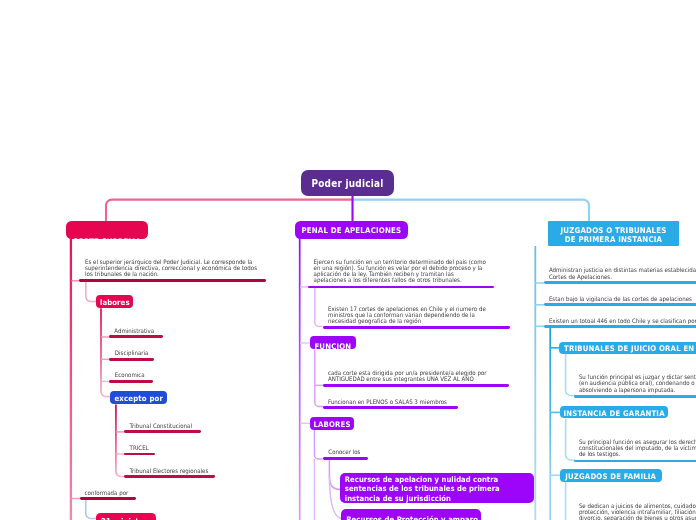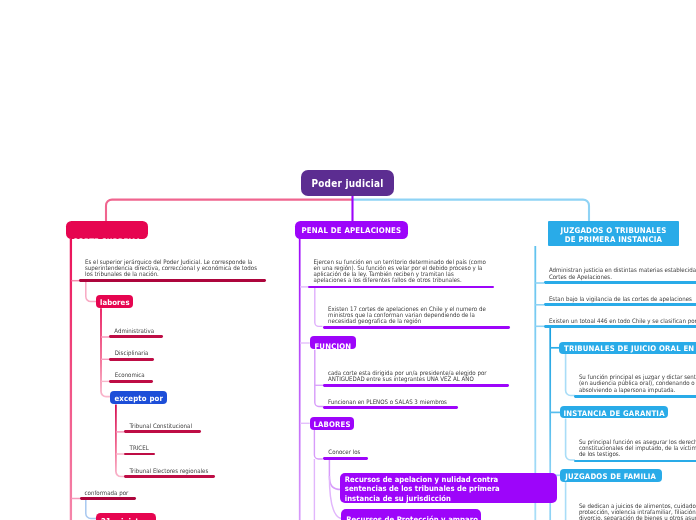--- a/index.html
+++ b/index.html
@@ -109,21 +109,21 @@
   <div class="pill" style="left:301px;top:170px;width:93px;height:26px;background:#5C2D91;font-size:9.9px;letter-spacing:0.25px;border-radius:7px;justify-content:center;text-align:center;line-height:12px;"><span style="top:0.8px">Poder judicial</span></div>
   <div class="pill" style="left:65.7px;top:220.7px;width:82.3px;height:18.2px;background:#E60550;font-size:7.7px;letter-spacing:0.2px;border-radius:5.5px;justify-content:center;text-align:center;line-height:10px;"><span style="top:12px">CORTE SUPREMA</span></div>
   <div class="pill" style="left:294.9px;top:220.8px;width:112.9px;height:18px;background:#9D05FA;font-size:7.8px;letter-spacing:0.2px;border-radius:5.5px;justify-content:center;text-align:center;line-height:10px;"><span style="top:0.8px">PENAL DE APELACIONES</span></div>
   <div class="pill" style="left:548px;top:220.8px;width:131px;height:24.9px;background:#29ABE8;font-size:7.8px;letter-spacing:0.2px;border-radius:1px;justify-content:center;text-align:center;line-height:9px;"><span style="top:1.8px">JUZGADOS O TRIBUNALES
 DE PRIMERA INSTANCIA</span></div>
   <div class="pill" style="left:96.2px;top:294.9px;width:37.2px;height:13.1px;background:#E60550;font-size:7.7px;letter-spacing:0.1px;border-radius:4px;justify-content:center;text-align:center;line-height:9px;"><span style="top:1.2px">labores</span></div>
   <div class="pill" style="left:110.3px;top:390.6px;width:57px;height:13.7px;background:#1d4ed8;font-size:7.7px;letter-spacing:0.2px;border-radius:4px;justify-content:center;text-align:center;line-height:9px;"><span style="top:0.8px">excepto por</span></div>
   <div class="pill" style="left:96px;top:512.7px;width:60.4px;height:16px;background:#E60550;font-size:8px;letter-spacing:0px;border-radius:4.5px;justify-content:center;text-align:center;line-height:9px;"><span style="top:1.7px">21 ministros</span></div>
   <div class="pill" style="left:309.7px;top:336.3px;width:46.3px;height:13.1px;background:#9D05FA;font-size:7.7px;letter-spacing:0.2px;border-radius:4px;justify-content:center;text-align:center;line-height:9px;"><span style="top:4px">FUNCION</span></div>
   <div class="pill" style="left:309.8px;top:416.5px;width:44.5px;height:13.6px;background:#9D05FA;font-size:7.7px;letter-spacing:0.2px;border-radius:4px;justify-content:center;text-align:center;line-height:9px;"><span style="top:0.8px">LABORES</span></div>
-  <div class="pill" style="left:339.8px;top:473px;width:217px;height:30.2px;background:#9D05FA;font-size:7.6px;letter-spacing:0.05px;border-radius:5px;justify-content:flex-start;text-align:left;line-height:9.3px;padding-left:5px;"><span style="top:0.8px">Recursos de apelacion y nulidad contra
+  <div class="pill" style="left:339.8px;top:473px;width:194px;height:30.2px;background:#9D05FA;font-size:7.6px;letter-spacing:0.05px;border-radius:5px;justify-content:flex-start;text-align:left;line-height:9.3px;padding-left:5px;"><span style="top:0.8px">Recursos de apelacion y nulidad contra
 sentencias de los tribunales de primera
 instancia de su jurisdicción</span></div>
   <div class="pill" style="left:341.2px;top:509px;width:139.7px;height:20px;background:#9D05FA;font-size:7.7px;letter-spacing:0.05px;border-radius:5px;justify-content:flex-start;text-align:left;line-height:9.3px;padding-left:5px;"><span style="top:0.8px">Recursos de Protección y amparo</span></div>
   <div class="pill" style="left:559.1px;top:341.5px;width:172px;height:12px;background:#29ABE8;font-size:7.7px;letter-spacing:0.2px;border-radius:4px;justify-content:flex-start;text-align:left;line-height:9px;padding-left:5px;"><span style="top:0.8px">TRIBUNALES DE JUICIO ORAL EN LO PENAL</span></div>
   <div class="pill" style="left:560.2px;top:406.1px;width:107.8px;height:12.4px;background:#29ABE8;font-size:7.7px;letter-spacing:0.2px;border-radius:4px;justify-content:center;text-align:center;line-height:9px;"><span style="top:0.8px">INSTANCIA DE GARANTIA</span></div>
   <div class="pill" style="left:559.6px;top:469.1px;width:102.1px;height:12.6px;background:#29ABE8;font-size:7.7px;letter-spacing:0.2px;border-radius:4px;justify-content:center;text-align:center;line-height:9px;"><span style="top:0.8px">JUZGADOS DE FAMILIA</span></div>
   <div class="leaf" style="left:85px;top:258.7px;"><span>Es el superior jerárquico del Poder Judicial. Le corresponde la
 superintendencia directiva, correccional y económica de todos
 los tribunales de la nación.</span></div>
   <div class="bar" style="left:79px;top:279.3px;width:186.8px;background:#AD053C;"></div>

